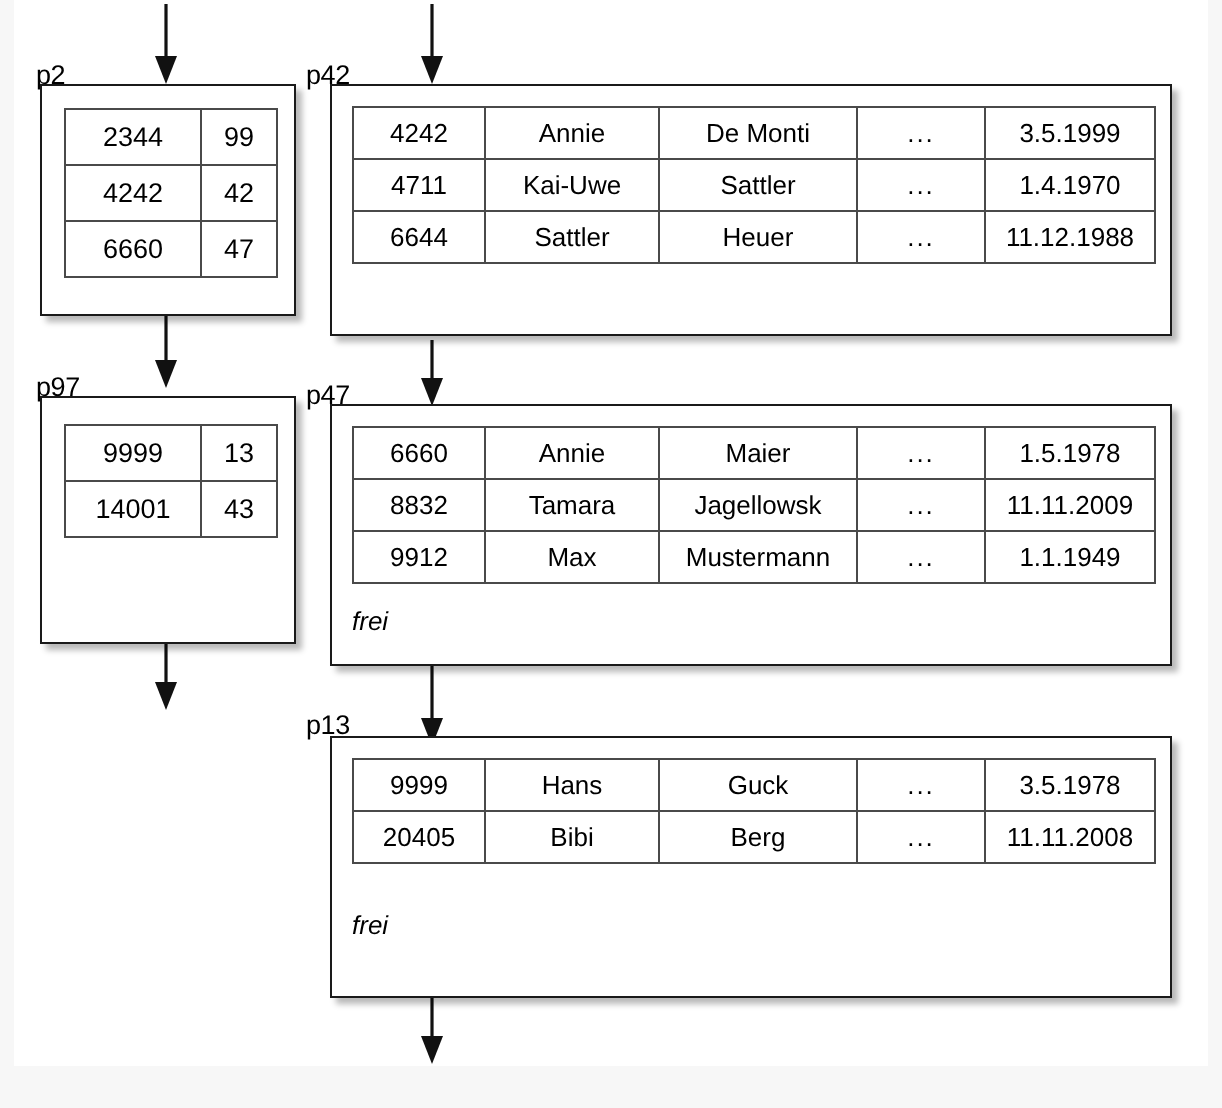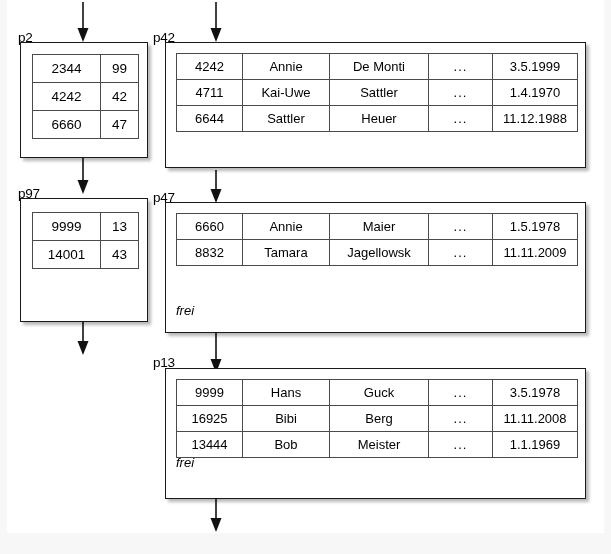--- a/index.html
+++ b/index.html
@@ -225,20 +225,27 @@
         <td class="dots">...</td>
         <td>1.5.1978</td>
       </tr>
       <tr>
         <td>8832</td>
         <td>Tamara</td>
         <td>Jagellowsk</td>
         <td class="dots">...</td>
         <td>11.11.2009</td>
       </tr>
+      <tr>
+        <td>9912</td>
+        <td>Max</td>
+        <td>Mustermann</td>
+        <td class="dots">...</td>
+        <td>1.1.1949</td>
+      </tr>
     </tbody>
   </table>
   <div class="frei" style="left:176px; top:303px;">frei</div>
 
   <div class="page-label" style="left:153px; top:355px;text-align:center;">p13</div>
   <div class="page-box" style="left:165px; top:368px; width:421px; height:131px;"></div>
   <table class="rec-table" style="left:176px; top:379px; width:401px;">
     <colgroup>
       <col style="width:66px">
         <col style="width:87px">
@@ -248,30 +255,23 @@
     </colgroup>
     <tbody>
       <tr>
         <td>9999</td>
         <td>Hans</td>
         <td>Guck</td>
         <td class="dots">...</td>
         <td>3.5.1978</td>
       </tr>
       <tr>
-        <td>16925</td>
+        <td>20405</td>
         <td>Bibi</td>
         <td>Berg</td>
         <td class="dots">...</td>
         <td>11.11.2008</td>
       </tr>
-      <tr>
-        <td>13444</td>
-        <td>Bob</td>
-        <td>Meister</td>
-        <td class="dots">...</td>
-        <td>1.1.1969</td>
-      </tr>
     </tbody>
   </table>
   <div class="frei" style="left:176px; top:455px;">frei</div>
 
 </div>
 
 </body></html>

